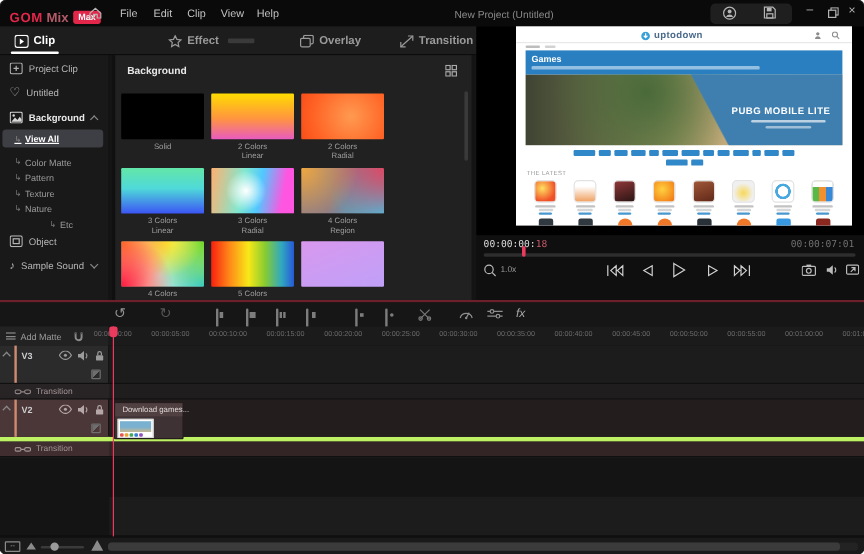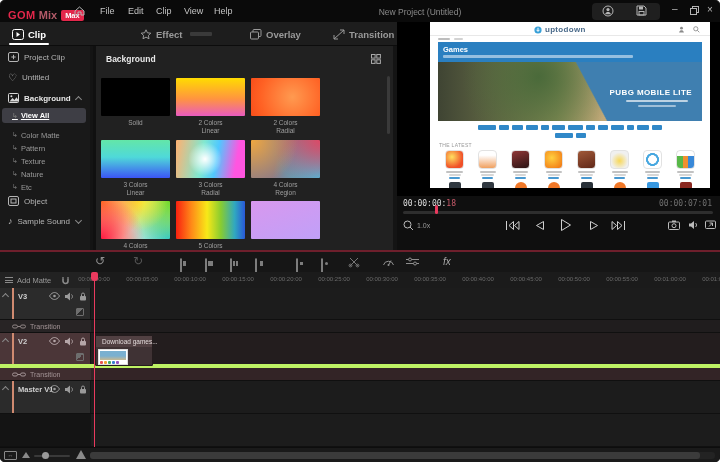--- a/index.html
+++ b/index.html
@@ -263,21 +263,21 @@
       <span>Pattern</span>
     </div>
     <div class="sub-item" style="top:109px;">
       <span class="sub-arrow">↳</span>
       <span>Texture</span>
     </div>
     <div class="sub-item" style="top:122px;">
       <span class="sub-arrow">↳</span>
       <span>Nature</span>
     </div>
-    <div class="sub-item" style="top:135px;">
+    <div class="sub-item" style="top:135px;justify-content:center;">
       <span class="sub-arrow">↳</span>
       <span>Etc</span>
     </div>
     <div class="side-item" style="top:147px;">
       <svg width="11" height="10" viewBox="0 0 11 10">
           <rect x="0.5" y="0.5" width="10" height="9" rx="1.5" fill="none" stroke="#b5b5b5"></rect>
           <rect x="3" y="3" width="5" height="4" fill="none" stroke="#b5b5b5"></rect>
         </svg>
       <span>Object</span>
     </div>
@@ -605,21 +605,21 @@
           <circle cx="6.5" cy="9" r="1" fill="#8f8f8f"></circle>
         </svg>
     </span>
     <span class="tbi" style="left:406px;top:5px;">
       <svg width="13" height="9" viewBox="0 0 13 9">
           <path d="M0 2.5h13M0 6.5h13" stroke="#8f8f8f"></path>
           <circle cx="4" cy="2.5" r="1.5" fill="#161616" stroke="#8f8f8f"></circle>
           <circle cx="9" cy="6.5" r="1.5" fill="#161616" stroke="#8f8f8f"></circle>
         </svg>
     </span>
-    <span class="tbi" style="left:430px;top:3px;font-size:10px;font-style:italic;font-weight:normal;color:#a8a8a8;margin-left:13px;">fx</span>
+    <span class="tbi" style="left:430px;top:3px;font-size:10px;font-style:italic;font-weight:normal;color:#a8a8a8;">fx</span>
     
   </div>
 
   <div id="ruler-row" class="ab">
     <div id="addtrack-box">
       <span class="hamb"></span>
       <span id="addtrack-label">Add Matte</span>
       <svg width="9" height="9" viewBox="0 0 9 9" style="margin-left:6px;">
           <path d="M2 1v4a2.5 2.5 0 005 0V1" fill="none" stroke="#8a8a8a" stroke-width="1.6"></path>
           <path d="M1 2h2M6 2h2" stroke="#555"></path>
@@ -730,46 +730,20 @@
   <div class="transrow" style="top:368px;height:13px;background:#3f2d2f;border-bottom:1px solid #101010;">
     <svg width="14" height="7" viewBox="0 0 14 7">
         <rect x="0.5" y="2" width="5" height="3" rx="1.5" fill="none" stroke="#a39496"></rect>
         <rect x="8.5" y="2" width="5" height="3" rx="1.5" fill="none" stroke="#a39496"></rect>
         <path d="M5.5 3.5h3" stroke="#a39496"></path>
       </svg>
     <span class="translab">Transition</span>
     <span class="lanecover"></span>
   </div>
 
-  <div class="trk" style="top:381px;height:33px;border-bottom:1px solid #101010;">
-    <div class="thead" style="background:#2b2b2b;">
-      <span class="chev up tchev"></span>
-      <span class="acc" style="background:#cf8a70;"></span>
-      <span class="tname">Master V1</span>
-      <span class="thico" style="left:49px;">
-          <svg width="11" height="8" viewBox="0 0 11 8">
-            <path d="M.5 4C2 1.5 4 .5 5.5.5S9 1.5 10.5 4C9 6.5 7 7.5 5.5 7.5S2 6.5 .5 4Z" fill="none" stroke="#9a9a9a"></path>
-            <circle cx="5.5" cy="4" r="1.3" fill="#9a9a9a"></circle>
-          </svg>
-        </span>
-      <span class="thico" style="left:64px;">
-          <svg width="10" height="9" viewBox="0 0 10 9">
-            <path d="M1 3h2L6 .5v8L3 6H1z" fill="#9a9a9a"></path>
-            <path d="M7.5 2.5c1.2 1 1.2 3 0 4" stroke="#9a9a9a" fill="none"></path>
-          </svg>
-        </span>
-      <span class="thico" style="left:79px;">
-          <svg width="8" height="9" viewBox="0 0 8 9">
-            <rect x="1" y="4" width="6" height="4.5" rx="1" fill="#9a9a9a"></rect>
-            <path d="M2.5 4V2.5a1.5 1.5 0 013 0V4" stroke="#9a9a9a" fill="none"></path>
-          </svg>
-        </span>
-    </div>
-    <div class="tlane" style="background:#1c1c1c;"></div>
-  </div>
 
   <div class="trk" style="top:414px;height:33px;border-bottom:1px solid #101010;">
     <div class="tlane" style="background:#1c1c1c;"></div>
   </div>
 
   <div id="playhead-flag" class="ab"></div>
   <div id="playhead" class="ab"></div>
 
   <div id="bottombar" class="ab">
     <span class="ab" style="left:4px;top:3px;width:13px;height:9px;border:1px solid #8a8a8a;border-radius:1px;color:#8a8a8a;font-size:6px;line-height:7px;text-align:center;">↔</span>

